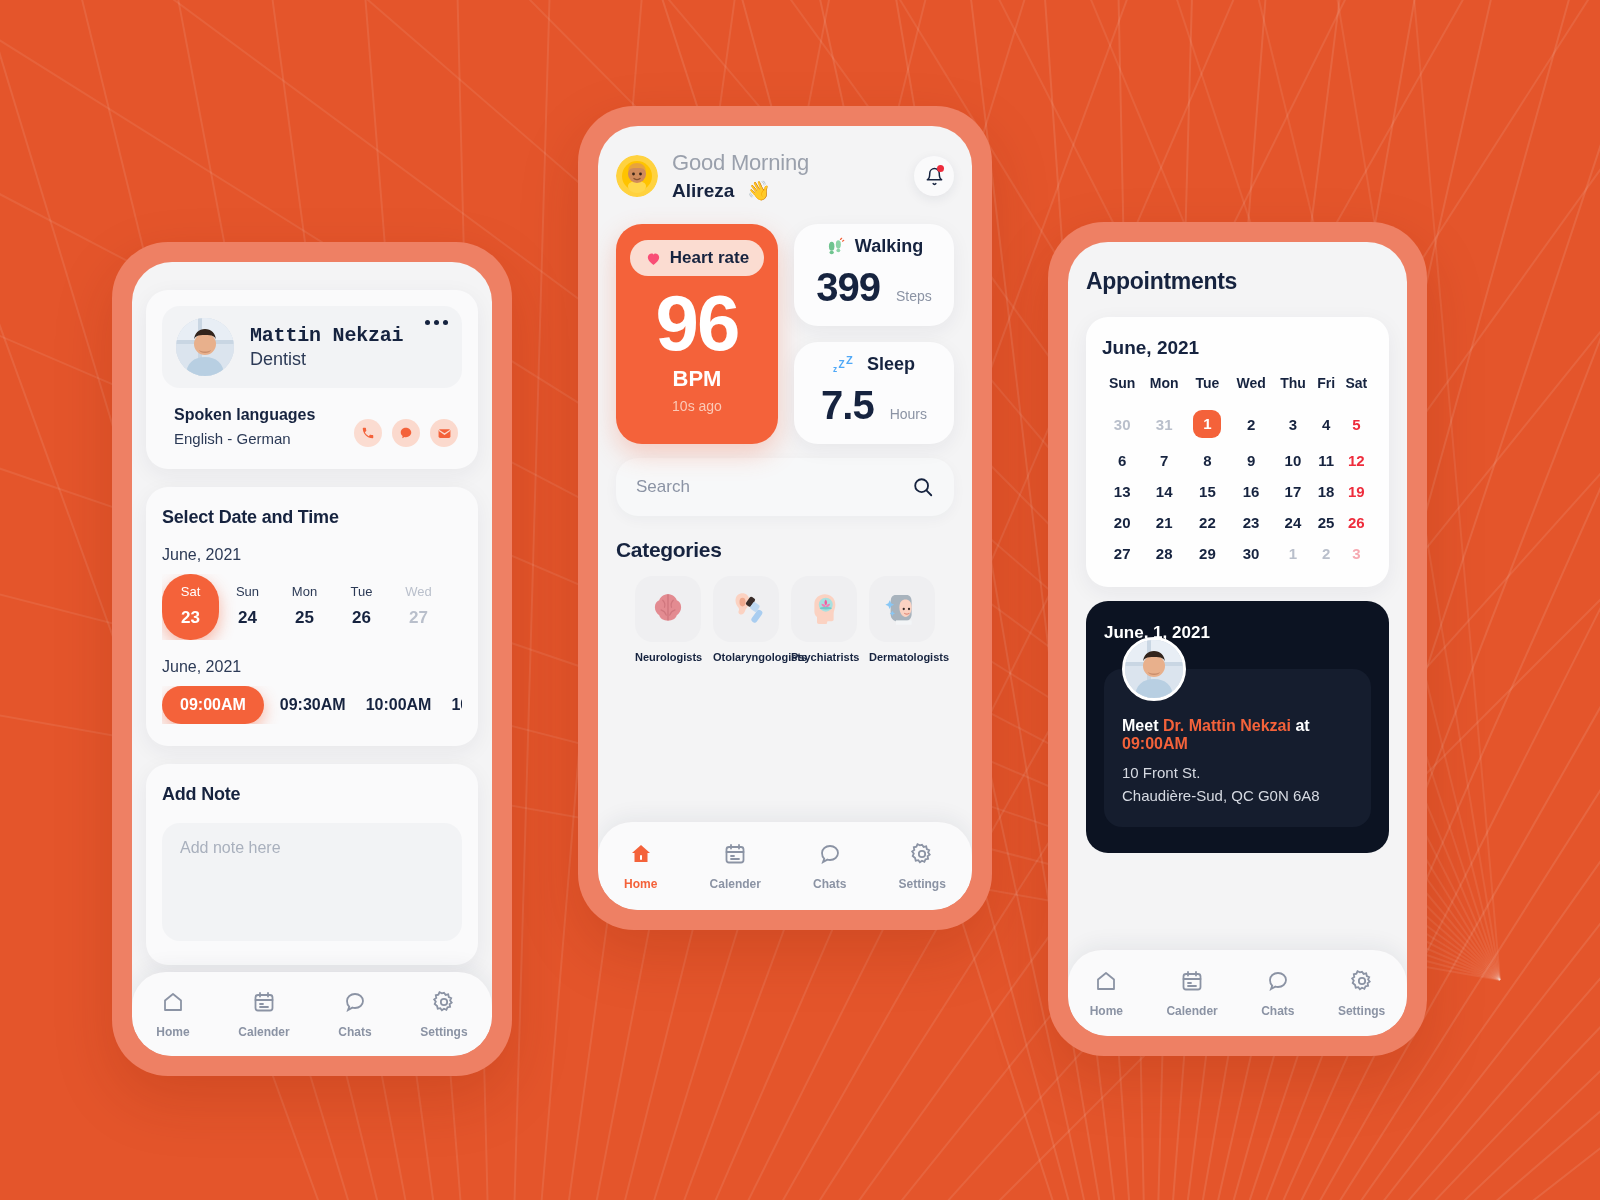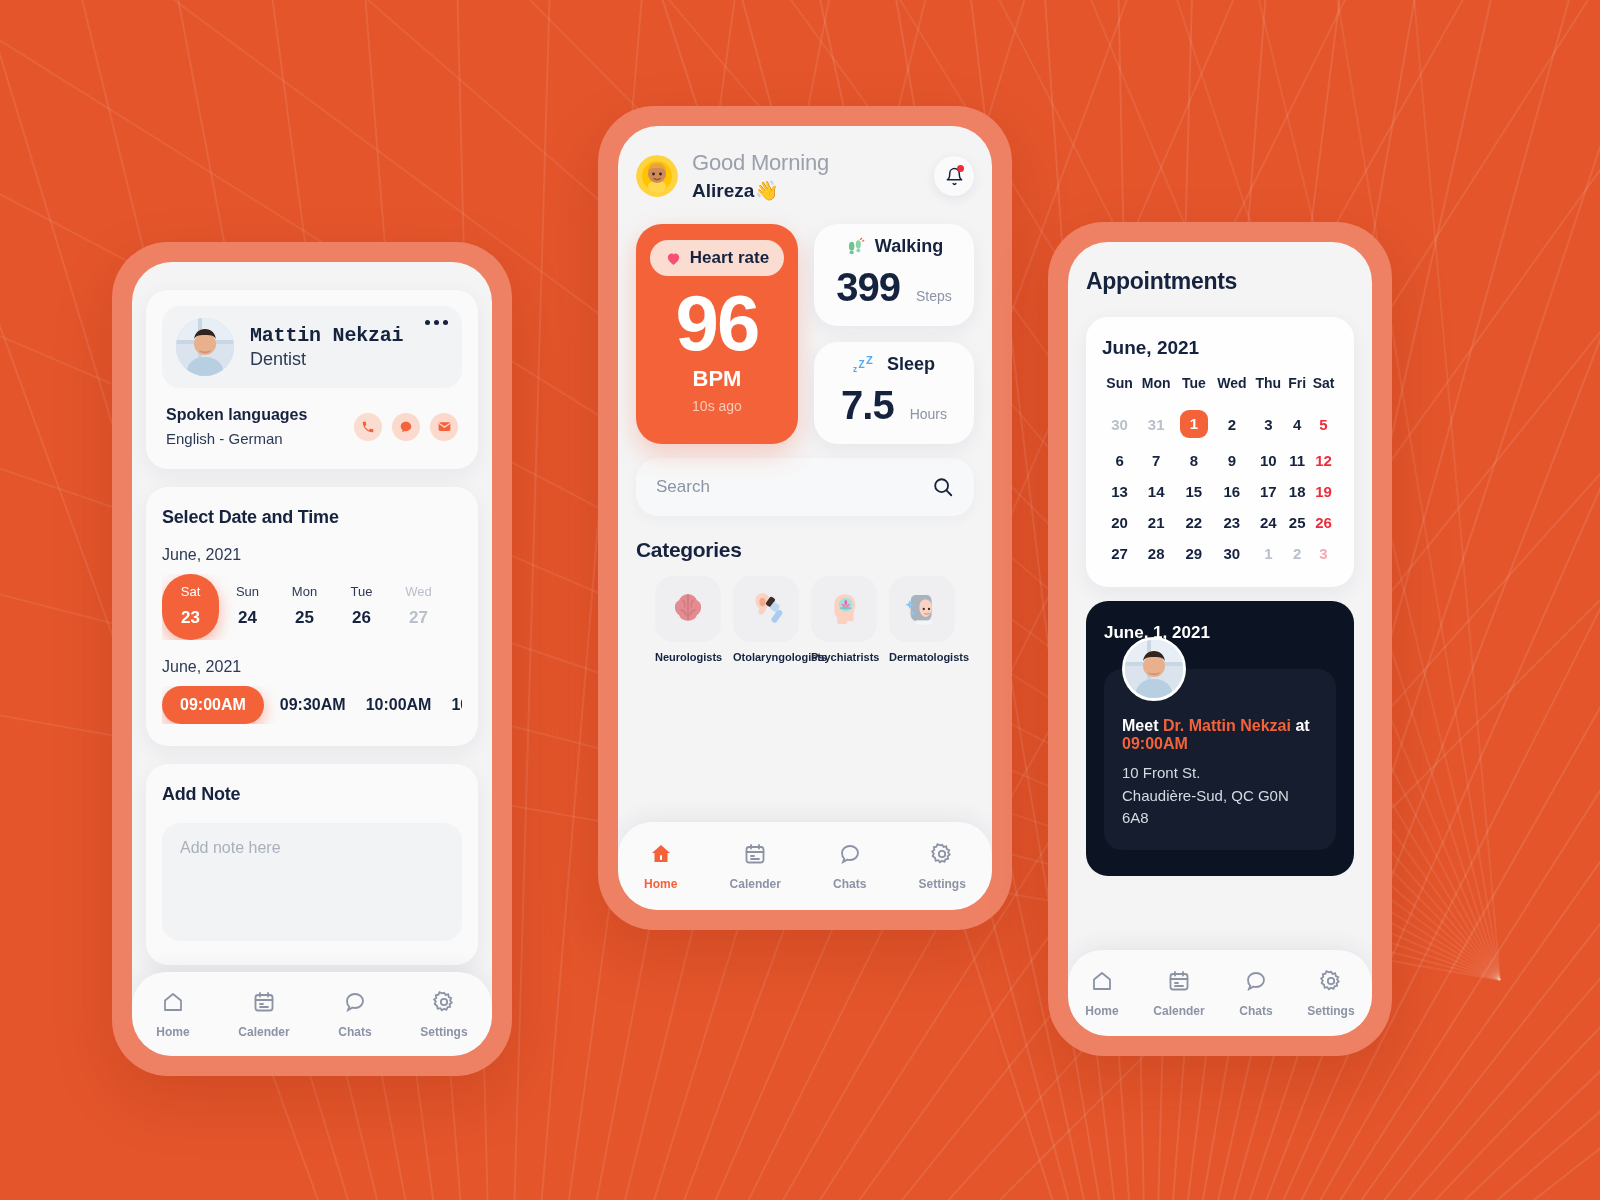--- a/index.html
+++ b/index.html
@@ -23,43 +23,43 @@
     box-shadow:0 24px 60px rgba(120,30,8,.18);
   }
   .screen {
     width:100%; height:100%;
     background:#F4F4F5;
     border-radius:40px;
     position:relative;
     overflow:hidden;
   }
   #phone-left   { left:112px;  top:242px;  width:400px; height:834px; }
-  #phone-center { left:598px;  top:106px;  width:414px; height:824px; }
-  #phone-right  { left:1048px; top:222px;  width:344px; height:834px; }
+  #phone-center { left:578px;  top:106px;  width:414px; height:824px; }
+  #phone-right  { left:1048px; top:222px;  width:379px; height:834px; }
 
   
   .card { background:#FAFAFB; border-radius:22px; box-shadow:0 6px 22px rgba(30,40,70,.06); }
 
   
   .l-pad { padding:28px 14px 0 14px; }
   .doc-card { padding:16px 16px 22px 16px; margin-bottom:18px; }
   .doc-top {
     display:flex; align-items:center; gap:16px;
     background:#F2F3F5; border-radius:18px; padding:12px 14px;
     position:relative;
   }
   .avatar-img {
     width:58px; height:58px; border-radius:50%;
     flex-shrink:0; overflow:hidden; background:#cfd8e3;
   }
   .doc-name { font-size:20px; font-weight:700; color:#16233F; letter-spacing:-.2px;font-family:Liberation Mono, monospace; }
   .doc-role { font-size:18px; color:#2C3A56; margin-top:2px; }
   .dots { position:absolute; right:14px; top:14px; display:flex; gap:4px; }
   .dots i { width:5px; height:5px; border-radius:50%; background:#16233F; display:block; }
-  .lang-row { display:flex; align-items:center; justify-content:space-between; margin-top:18px; padding:0 4px; }
+  .lang-row { display:flex; align-items:flex-end; justify-content:space-between; margin-top:18px; padding:0 4px;margin-left:8px; }
   .lang-title { font-size:16px; font-weight:700; color:#16233F; }
   .lang-sub { font-size:15px; color:#2C3A56; margin-top:6px; }
   .actions { display:flex; gap:10px; }
   .act-btn {
     width:28px; height:28px; border-radius:50%;
     background:#FBDCD1; display:flex; align-items:center; justify-content:center;
   }
   .act-btn.filled { background:#FBD9CD; }
 
   .sel-card { padding:20px 16px 22px 16px; margin-bottom:18px; }
@@ -96,21 +96,21 @@
   }
   .nav-item { display:flex; flex-direction:column; align-items:center; gap:7px; }
   .nav-lbl { font-size:12px; font-weight:700; color:#8B93A4; }
   .nav-item.active .nav-lbl { color:#F4623A; }
 
   
   .c-pad { padding:24px 18px 0 18px; }
   .greet-row { display:flex; align-items:center; gap:14px; }
   .greet-av { width:42px; height:42px; border-radius:50%; flex-shrink:0; overflow:hidden; }
   .greet-hi { font-size:22px; color:#9AA0AC; letter-spacing:-.2px; }
-  .greet-name { font-size:19px; font-weight:700; color:#16233F; margin-top:3px; display:flex; align-items:center; gap:1px;}
+  .greet-name { font-size:19px; font-weight:700; color:#16233F; margin-top:3px; display:flex; align-items:center; gap:13px;}
   .bell {
     margin-left:auto; width:40px; height:40px; border-radius:50%;
     background:#FAFAFB; display:flex; align-items:center; justify-content:center;
     box-shadow:0 3px 12px rgba(30,40,70,.08); position:relative;
   }
   .bell .dot { position:absolute; top:9px; right:10px; width:7px; height:7px; border-radius:50%; background:#EE2C3C; }
 
   .stats { display:flex; gap:16px; margin-top:22px; }
   .hr-card {
     width:162px; background:#F4623A; border-radius:26px;

